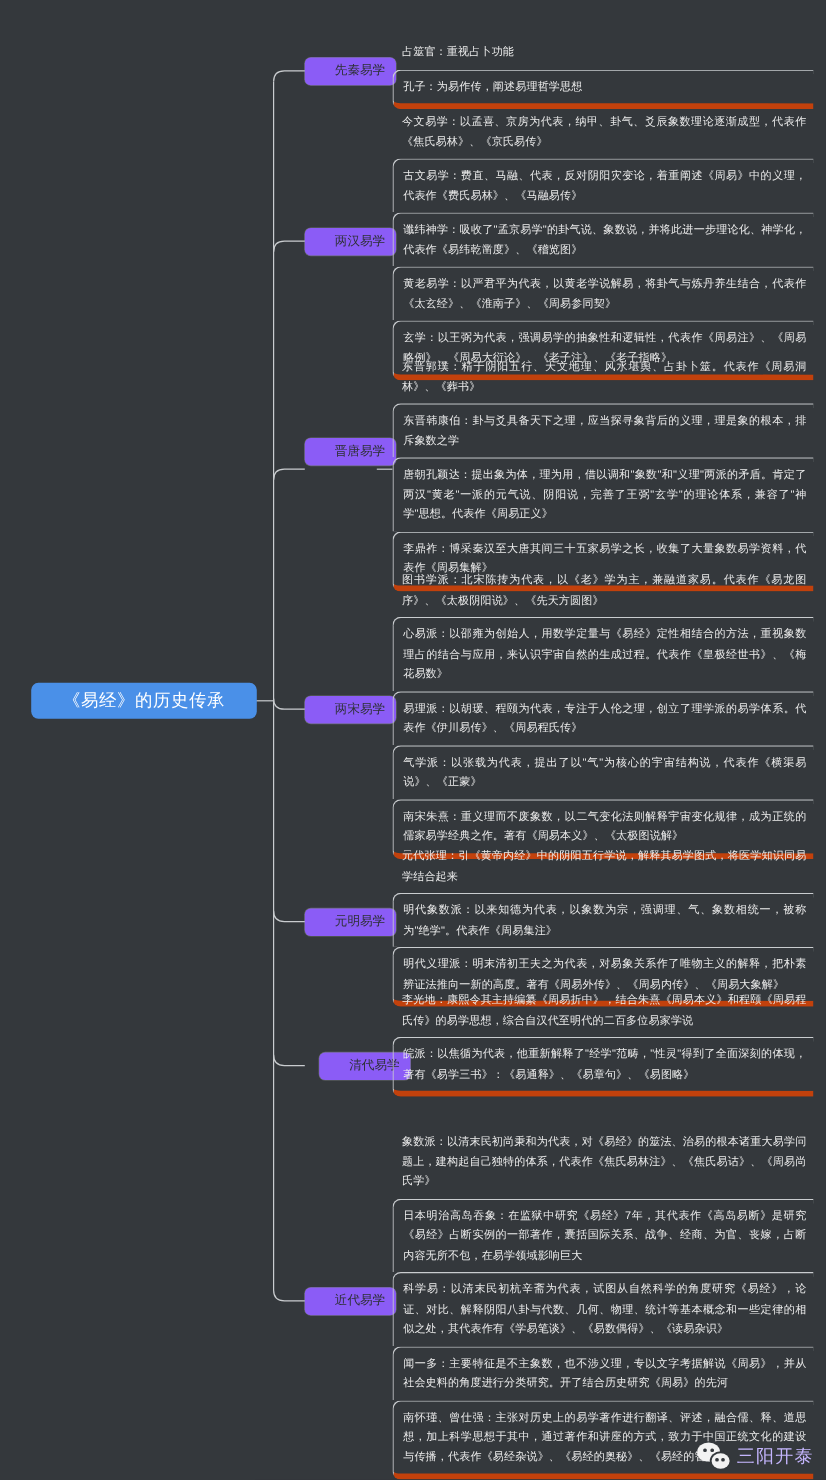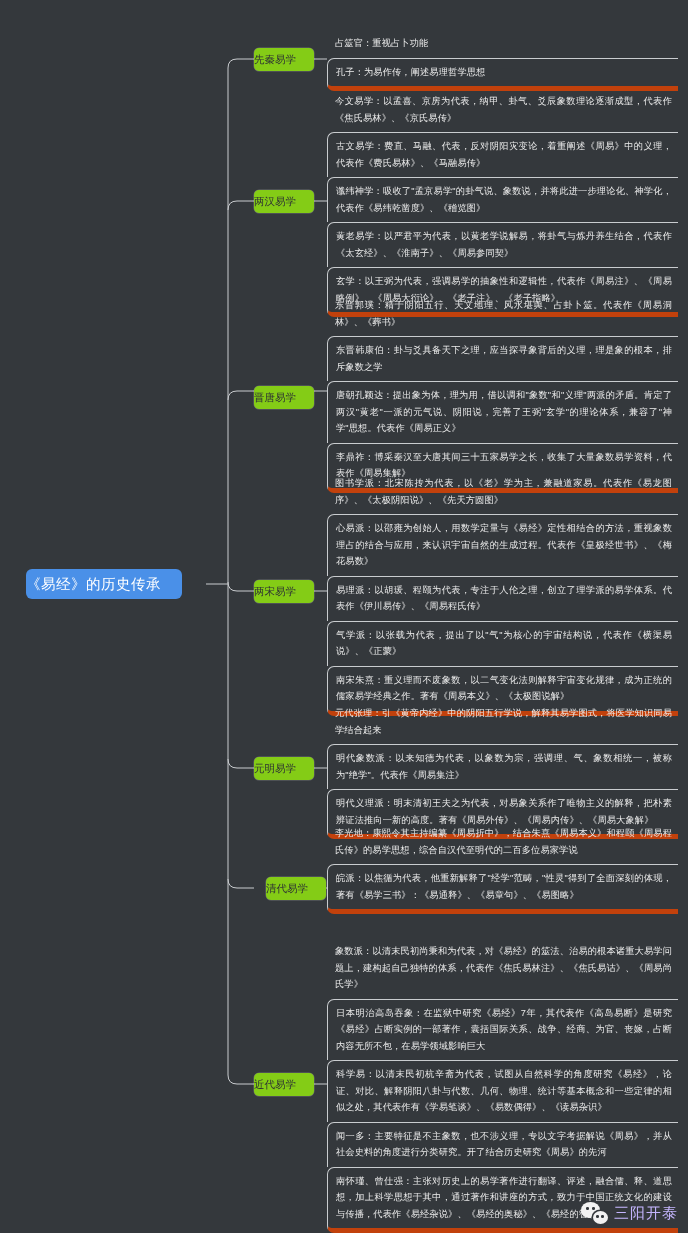--- a/index.html
+++ b/index.html
@@ -27,43 +27,45 @@
     left: 0; top: 0;
     width: 688px;
     height: 1233px;
     pointer-events: none;
   }
   
   .root-node {
     position: absolute;
     left: 26px;
     top: 569px;
-    width: 156px;
+    width: 188px;
     height: 30px;
     background: #4a90e8;
     border-radius: 6px;
     color: #ffffff;
     font-size: 14.5px;
     line-height: 30px;
+    text-align: center;
     letter-spacing: 0.5px;
     white-space: nowrap;
   }
   
   .era-pill {
     position: absolute;
     width: 60px;
     height: 23px;
-    background: #84cc16;
+    background: #8b5cf6;
     border-radius: 5px;
     color: #2d3034;
     font-size: 10.5px;
     line-height: 23px;
-    text-align: left;
+    text-align: center;
     white-space: nowrap;
     box-shadow: 0 0 0 0.5px rgba(255,255,255,0.25);
+    padding-left: 16px;
   }
   
   .leaf-group {
     position: absolute;
     left: 327px;
     width: 351px;
   }
   .leaf {
     position: relative;
     box-sizing: border-box;
@@ -156,21 +158,21 @@
         <path d="M314 1084 H327"></path>
         <path d="M228 68 V1075"></path>
         <path d="M206 584 H228"></path>
       </g>
     </svg>
 
   <div class="root-node">《易经》的历史传承</div>
 
   <div class="era-pill" id="pill-0" style="left: 254px; top: 47.5px;">先秦易学</div>
   <div class="era-pill" id="pill-1" style="left: 254px; top: 189.5px;">两汉易学</div>
-  <div class="era-pill" id="pill-2" style="left: 254px; top: 386px;">晋唐易学</div>
+  <div class="era-pill" id="pill-2" style="left: 254px; top: 365px;">晋唐易学</div>
   <div class="era-pill" id="pill-3" style="left: 254px; top: 579.5px;">两宋易学</div>
   <div class="era-pill" id="pill-4" style="left: 254px; top: 756.5px;">元明易学</div>
   <div class="era-pill" id="pill-5" style="left: 254px; top: 876.5px; margin-left: 12px;">清代易学</div>
   <div class="era-pill" id="pill-6" style="left: 254px; top: 1072.5px;">近代易学</div>
 
   <div class="leaf-group" id="grp-0" style="top: 30px;">
       <div class="leaf plain">占筮官：重视占卜功能</div>
       <div class="leaf bracketed last">孔子：为易作传，阐述易理哲学思想</div>
     </div>
   <div class="leaf-group" id="grp-1" style="top: 88px;">

